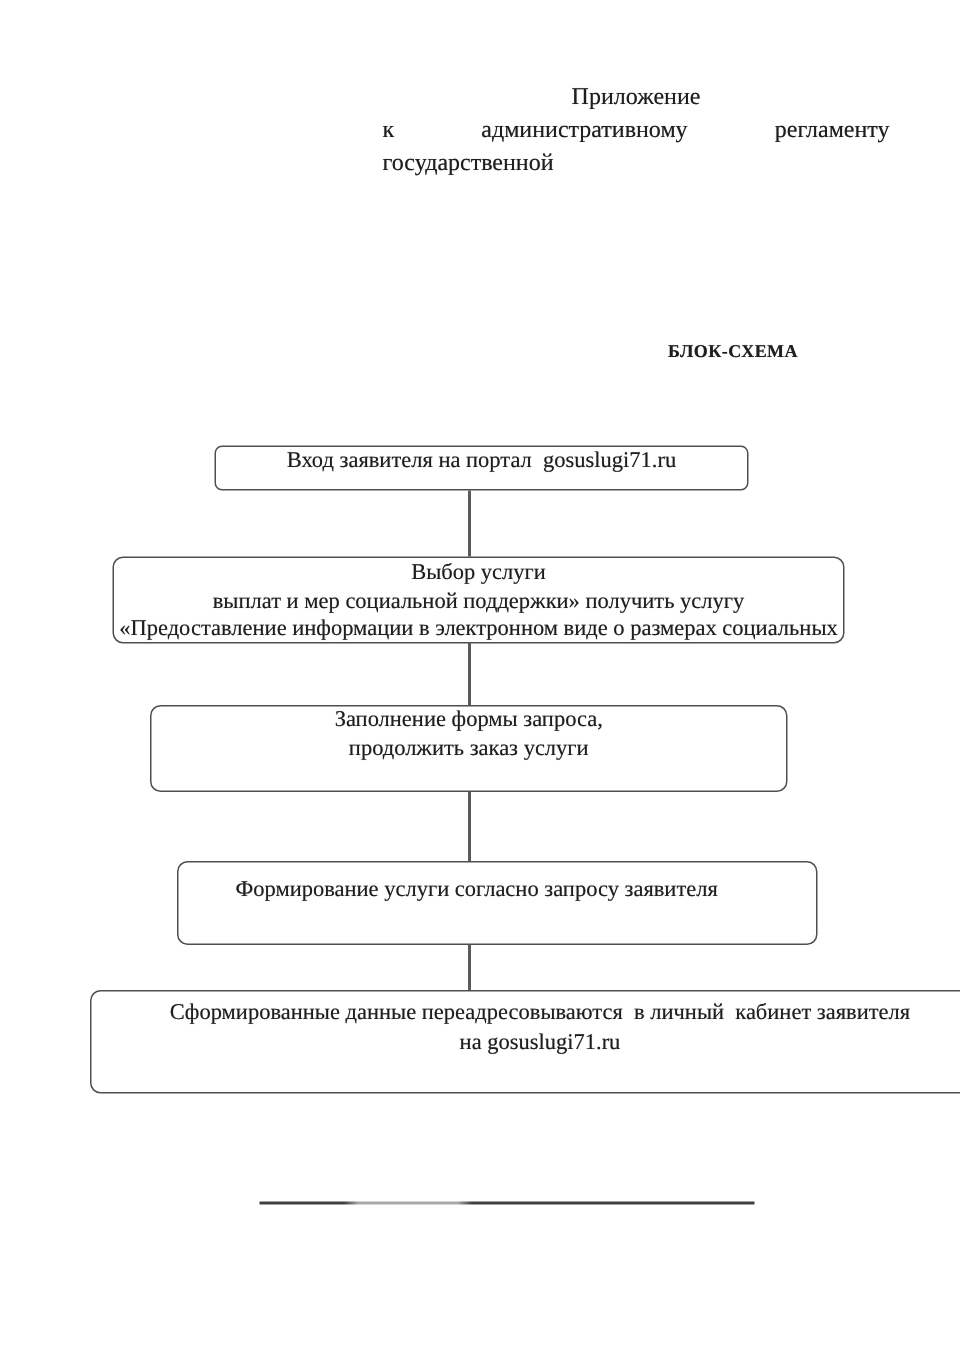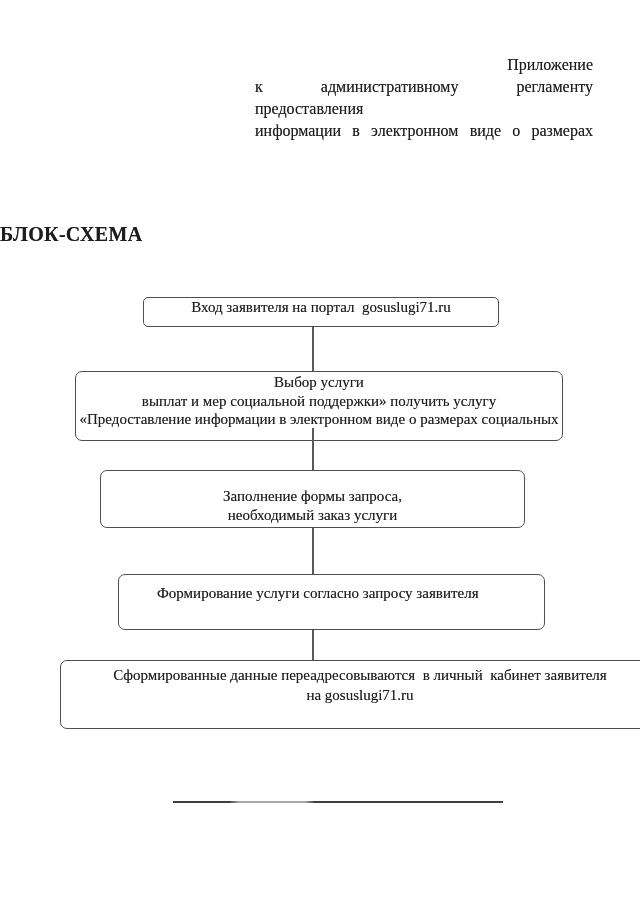--- a/index.html
+++ b/index.html
@@ -19,53 +19,53 @@
   
   .appendix {
     position: absolute;
     left: 255px;
     top: 54px;
     width: 338px;
     font-size: 16px;
     line-height: 22px;
     text-shadow: 0 0 0.5px rgba(0,0,0,0.55);
   }
-  .appendix .line-right { text-align: right; }
+  .appendix .line-right { text-align: center; }
   .appendix .line-just  { text-align: justify; text-align-last: justify; }
   
   .doc-title {
     position: absolute;
     left: 0;
     top: 225px;
     width: 532px;
-    text-align: left;
+    text-align: right;
     font-weight: bold;
-    font-size: 20px;
+    font-size: 12px;
     line-height: 19px;
     letter-spacing: 0.3px;
     text-shadow: 0 0 0.5px rgba(0,0,0,0.6);
   }
   
   .node {
     position: absolute;
     border: 1.4px solid #4f4f4f;
     border-radius: 7px;
     box-sizing: border-box;
     background: #ffffff;
     font-size: 15px;
     line-height: 19px;
     text-align: center;
     text-shadow: 0 0 0.5px rgba(0,0,0,0.5);
   }
   .node-line { white-space: pre; }
   .node1 { left: 143px; top: 297px; width: 356px; height: 30px;
            display: flex; justify-content: center;
            border-radius: 5px; }
-  .node2 { left: 75px;  top: 371px; width: 488px; height: 70px; padding-top: 1px; line-height: 18.5px; }
-  .node3 { left: 100px; top: 470px; width: 425px; height: 58px; padding-top: 16px; }
+  .node2 { left: 75px;  top: 371px; width: 488px; height: 58px; padding-top: 1px; line-height: 18.5px; }
+  .node3 { left: 100px; top: 470px; width: 425px; height: 58px; padding-top: 0; }
   .node4 { left: 118px; top: 574px; width: 427px; height: 56px;
            text-align: left; padding: 9px 0 0 38px; }
   .node5 { left: 60px;  top: 660px; width: 600px; height: 69px; padding-top: 4px; line-height: 20px; }
   
   .connector {
     position: absolute;
     left: 312px;
     width: 1.6px;
     background: #5a5a5a;
   }
@@ -86,22 +86,21 @@
       #3f3f3f 43%, #3f3f3f 100%);
   }
 </style>
 </head>
 <body>
 
 <div class="page">
 
   <div class="appendix">
     <div class="line-right">Приложение</div>
-    <div class="line-just">к административному регламенту предоставления</div>
-    <div class="line-just">информации в электронном виде о размерах</div>
+    <div class="line-just">к административному регламенту государственной</div>
   </div>
 
   <div class="doc-title">
     <div>БЛОК-СХЕМА</div>
   </div>
 
   <div class="node node1">
     <div class="node-line">Вход заявителя на портал  gosuslugi71.ru</div>
   </div>
 
@@ -110,21 +109,21 @@
   <div class="node node2">
     <div class="node-line">Выбор услуги</div>
     <div class="node-line">выплат и мер социальной поддержки» получить услугу</div>
     <div class="node-line">«Предоставление информации в электронном виде о размерах социальных</div>
   </div>
 
   <div class="connector c2"></div>
 
   <div class="node node3">
     <div class="node-line">Заполнение формы запроса,</div>
-    <div class="node-line">необходимый заказ услуги</div>
+    <div class="node-line">продолжить заказ услуги</div>
   </div>
 
   <div class="connector c3"></div>
 
   <div class="node node4">
     <div class="node-line">Формирование услуги согласно запросу заявителя</div>
   </div>
 
   <div class="connector c4"></div>
 

